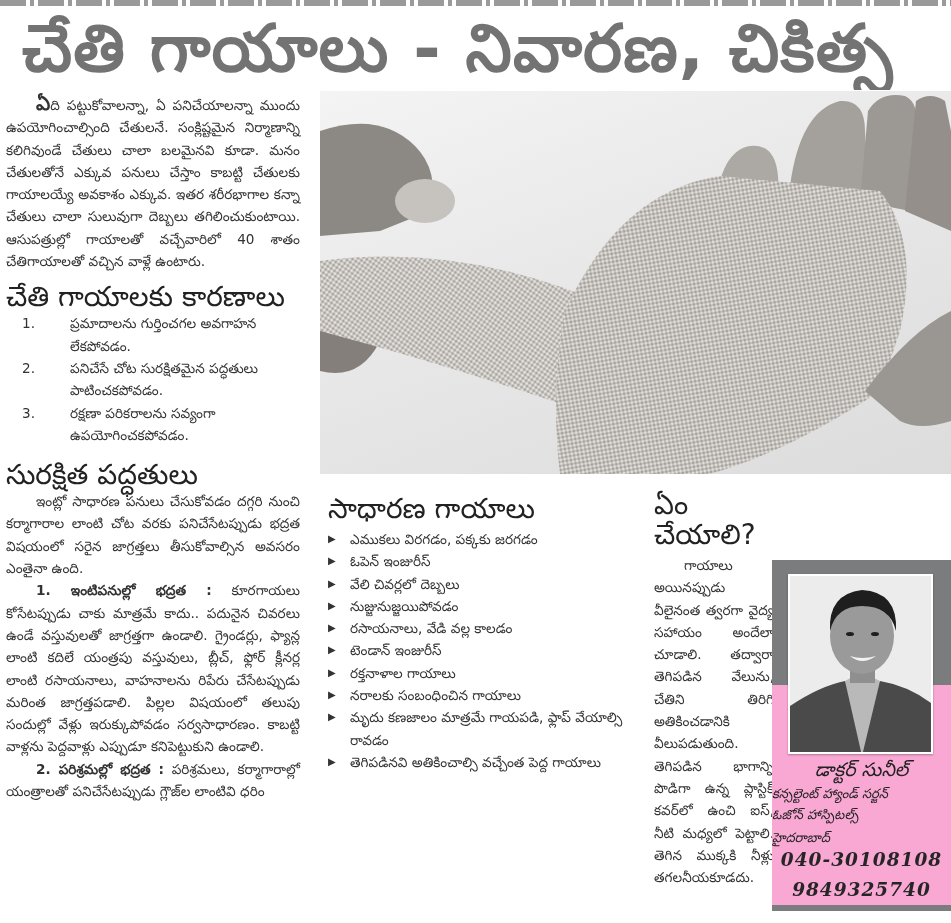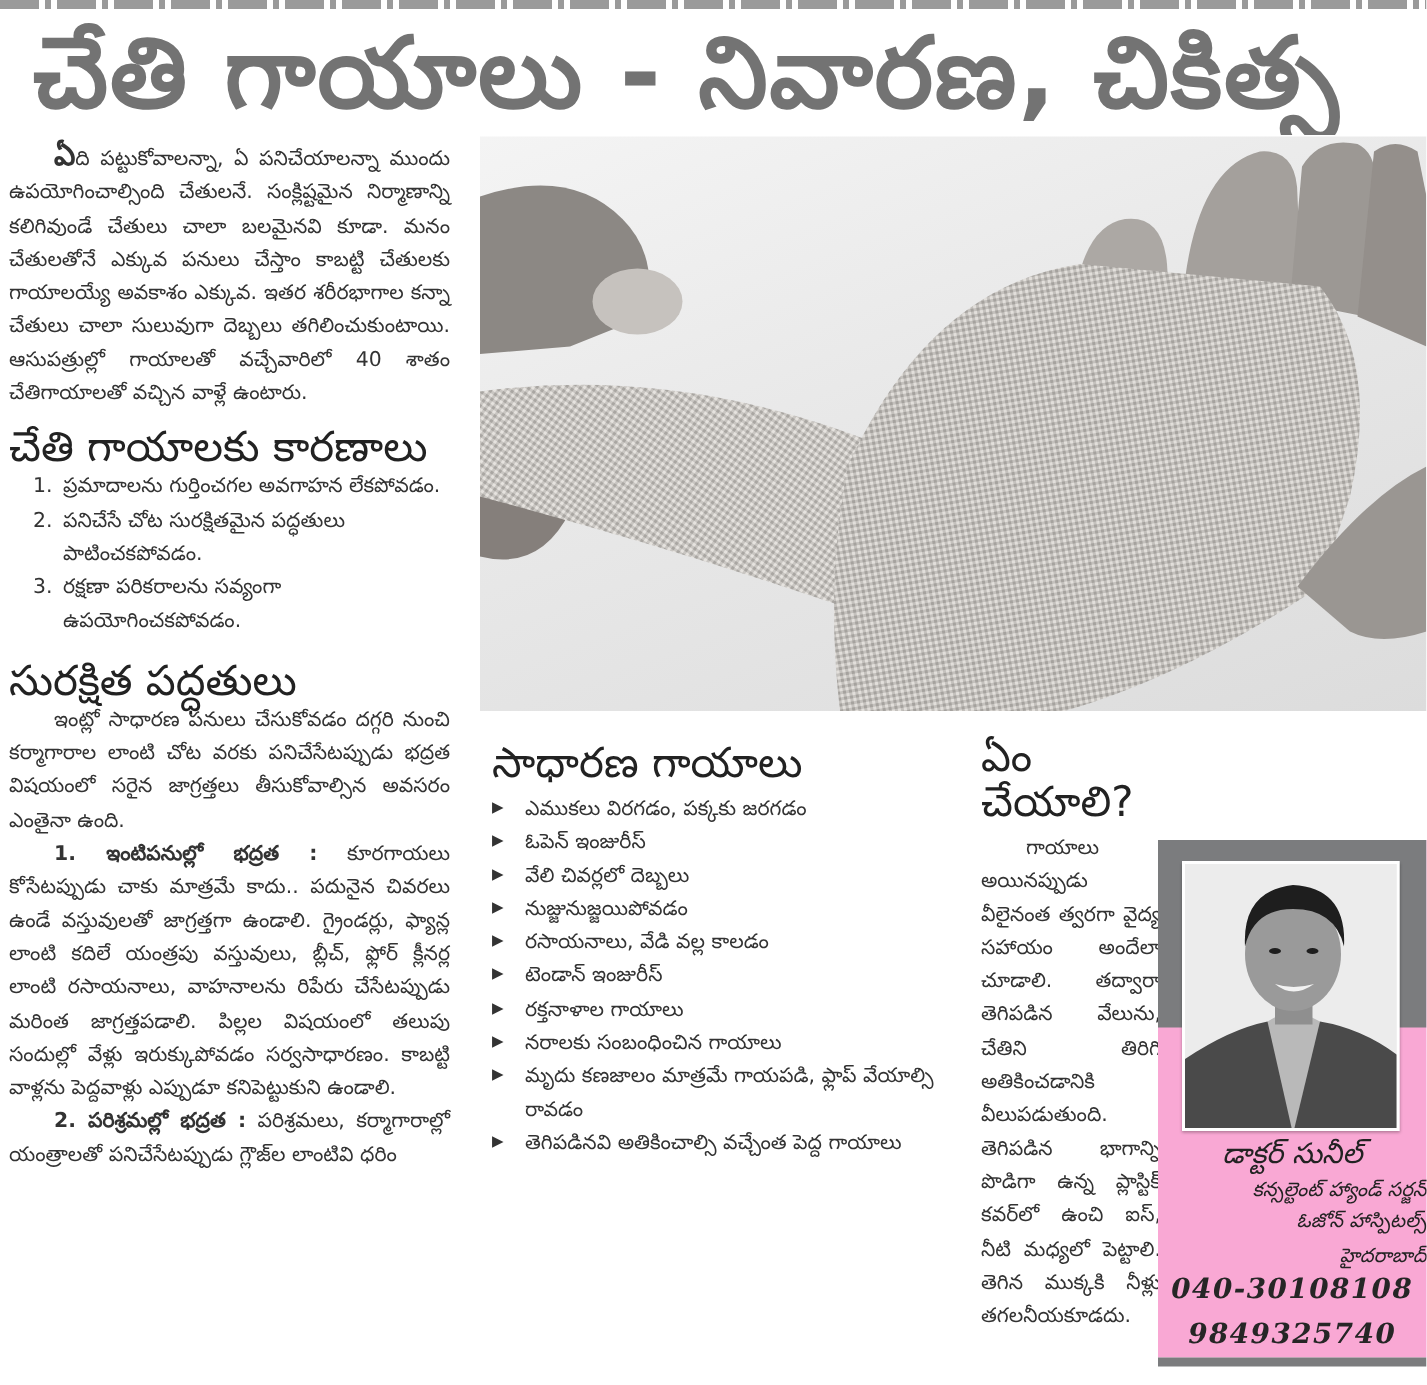--- a/index.html
+++ b/index.html
@@ -21,21 +21,21 @@
   .col p { text-align: justify; }
   .indent { text-indent: 30px; }
   .dropcap { font-weight: bold; font-size: 20px; }
   .sec-head { font-size: 28px; line-height: 30px; font-weight: normal; color: #222; }
 
   .col1 { left: 6px; top: 92px; width: 294px; }
   .col1 .sec-head { margin-top: 10px; }
   ol.causes { list-style: none; padding-left: 16px; }
   ol.causes li { display: flex; }
   ol.causes .num { width: 20px; flex: 0 0 20px; }
-  ol.causes .txt { flex: 1; }
+  ol.causes .txt { flex: 1; margin-left: 28px; }
   .bold-lead { font-weight: bold; }
 
   .photo {
     position: absolute; left: 320px; top: 91px; width: 631px; height: 383px;
     background: linear-gradient(160deg, #f4f4f4 0%, #e8e8e8 45%, #dcdcdc 100%);
     overflow: hidden;
   }
 
   .col2 { left: 328px; top: 478px; width: 300px; }
   .col2 .sec-head { margin-top: 16px; margin-bottom: 4px; }
@@ -53,21 +53,21 @@
     font-style: italic;
   }
   .doctor-box .band { position: absolute; left: 0; top: 0; width: 179px; height: 125px; background: #7b7c7e; }
   .doctor-box .foot { position: absolute; left: 0; bottom: -6px; width: 179px; height: 6px; background: #7b7c7e; }
   .portrait {
     position: absolute; left: 16px; top: 14px; width: 145px; height: 180px;
     background: #ececec; border: 2px solid #ffffff; overflow: hidden;
     box-shadow: 0 1px 2px rgba(0,0,0,0.3);
   }
   .doc-name { position: absolute; left: 0; top: 196px; width: 179px; text-align: center; font-size: 19px; line-height: 26px; color: #222; }
-  .doc-line { position: absolute; left: 0; width: 179px; text-align: right; font-size: 13px; line-height: 20px; color: #222; }
+  .doc-line { position: absolute; left: 0; width: 179px; text-align: left; font-size: 13px; line-height: 20px; color: #222; }
   .doc-phone { position: absolute; left: 0; width: 179px; text-align: center; font-family: "DejaVu Serif", serif; font-weight: bold; font-size: 18.5px; line-height: 24px; color: #262626; letter-spacing: 1px; }
 </style>
 </head>
 <body>
 
 <div class="top-rule"></div>
 
 <h1 class="headline">చేతి గాయాలు - నివారణ, చికిత్స</h1>
 
 <div class="col col1">

